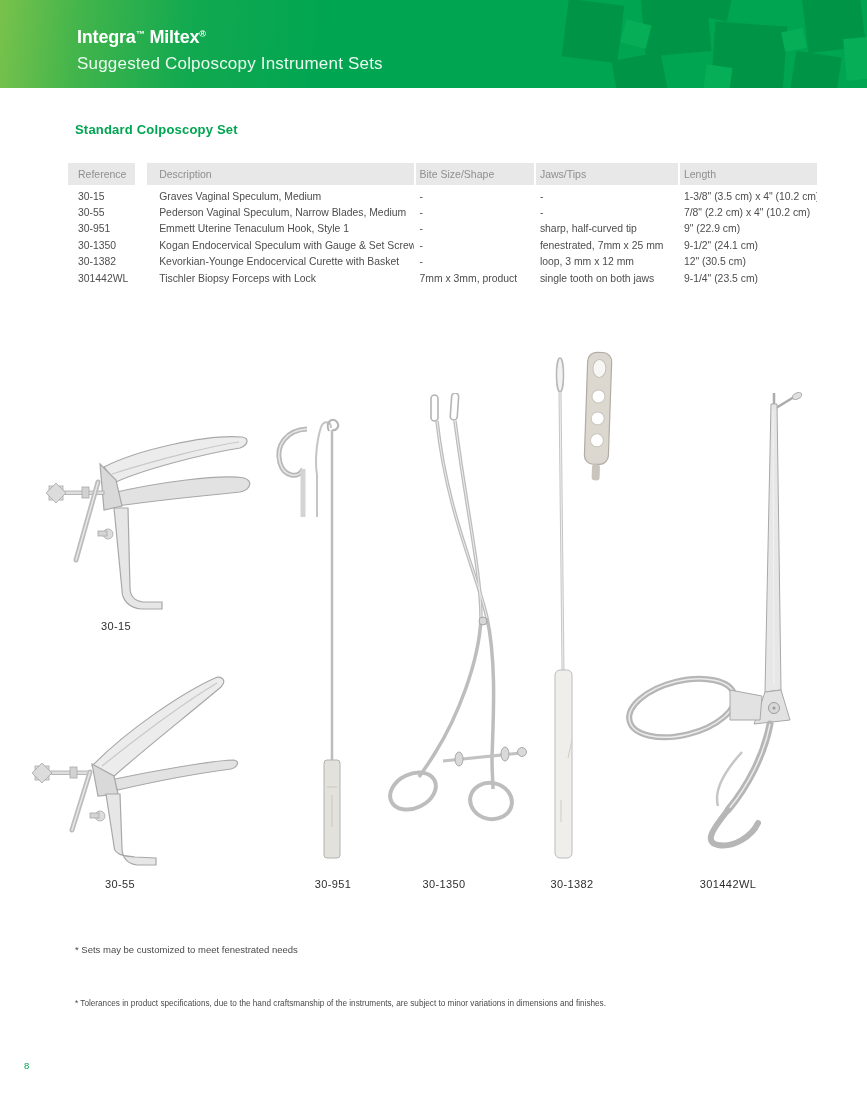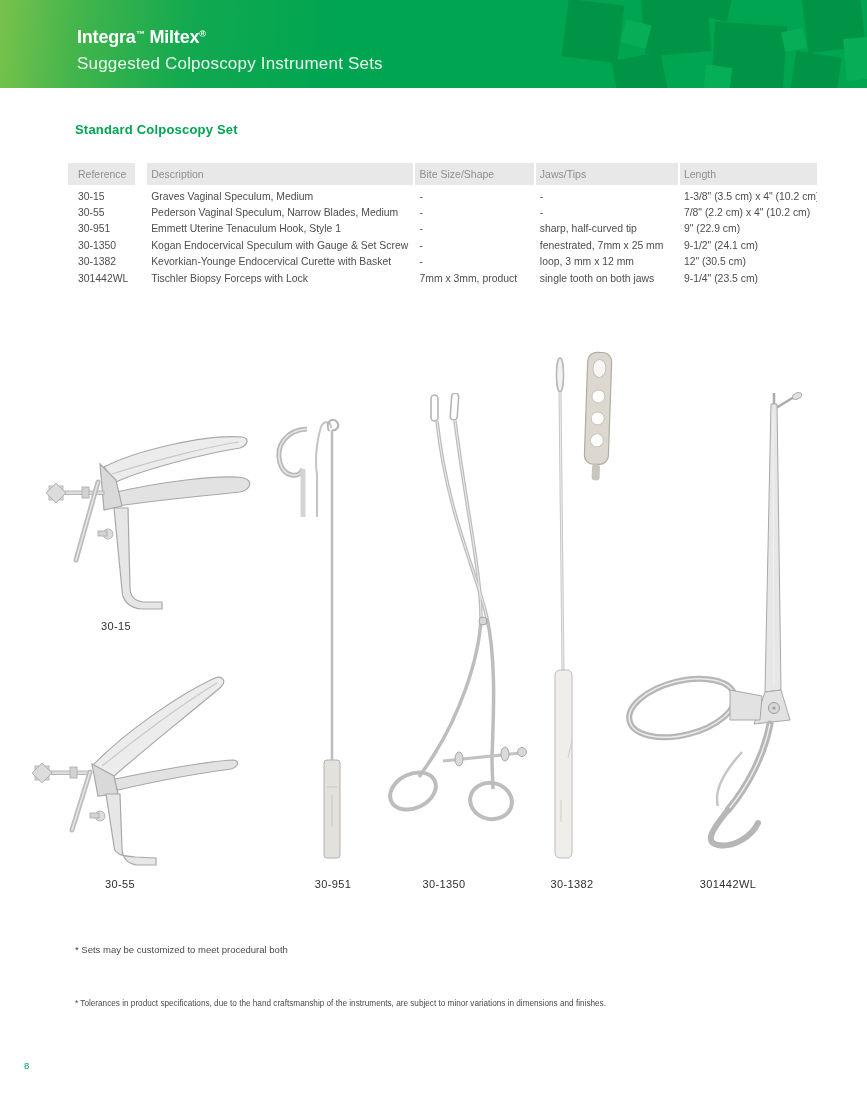--- a/index.html
+++ b/index.html
@@ -29,21 +29,21 @@
   .spec-table { position:absolute; left:68px; top:163px; width:749px; }
   .thead { display:flex; height:22px; }
   .th {
     background:#e8e8e8; color:#8f8f8f; font-size:10.5px;
     display:flex; align-items:center;
   }
   .tr { display:flex; height:16.4px; align-items:center; }
   .td { font-size:10.4px; color:#4d4d4d; white-space:nowrap; overflow:hidden; }
   .tbody { padding-top:3px; }
   .c1 { width:68px;  padding-left:10px; margin-right:12px; }
-  .c2 { width:270px; padding-left:4px;  margin-right:2px; }
+  .c2 { width:270px; padding-left:12px;  margin-right:2px; }
   .c3 { width:120px; padding-left:4px;  margin-right:2px; }
   .c4 { width:144px; padding-left:4px;  margin-right:2px; }
   .c5 { width:139px; padding-left:4px; }
   
   .inst { position:absolute; }
   .inst-label {
     position:absolute; width:80px; text-align:center;
     font-size:11px; color:#2f2f2f; letter-spacing:0.4px;
   }
   
@@ -252,17 +252,17 @@
       <circle cx="156" cy="318" r="5.5" fill="#d8d8d8" stroke="#9d9d9d" stroke-width="1"></circle>
       <circle cx="156" cy="318" r="1.6" fill="#9d9d9d"></circle>
       <path d="M152,334 C146,365 130,396 110,420" fill="none" stroke="#b6b6b6" stroke-width="7" stroke-linecap="round"></path>
       <path d="M152,334 C146,365 130,396 110,420" fill="none" stroke="#ebebeb" stroke-width="1.5"></path>
       <path d="M110,420 C94,440 86,452 100,455 C116,458 134,446 140,433" fill="none" stroke="#b6b6b6" stroke-width="6" stroke-linecap="round"></path>
       <path d="M124,362 C104,384 96,402 100,416" fill="none" stroke="#c6c6c6" stroke-width="2.5"></path>
     </svg>
   </div>
   <div class="inst-label" style="left:688px; top:878px;">301442WL</div>
 
-  <div class="footnote-1">* Sets may be customized to meet procedural both</div>
+  <div class="footnote-1">* Sets may be customized to meet fenestrated needs</div>
   <div class="footnote-2">* Tolerances in product specifications, due to the hand craftsmanship of the instruments, are subject to minor variations in dimensions and finishes.</div>
   <div class="page-number">8</div>
 
 </div>
 
 </body></html>

